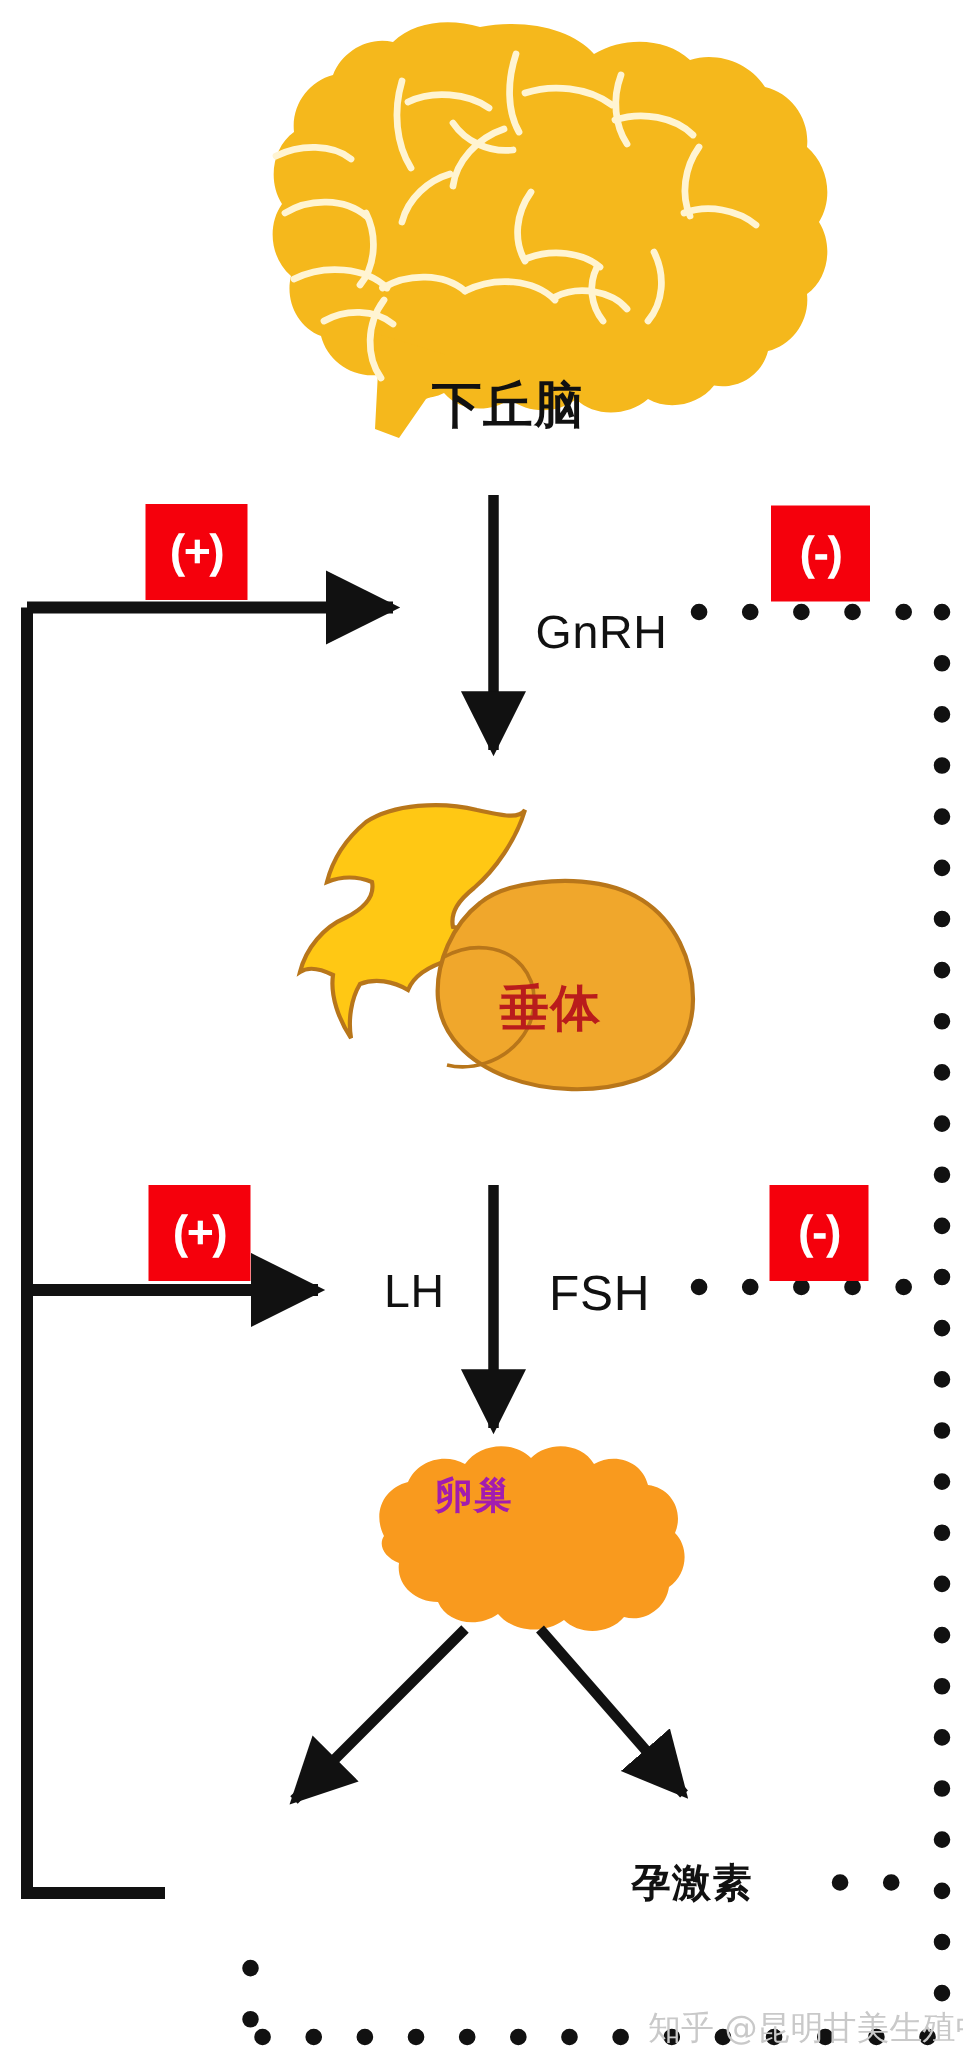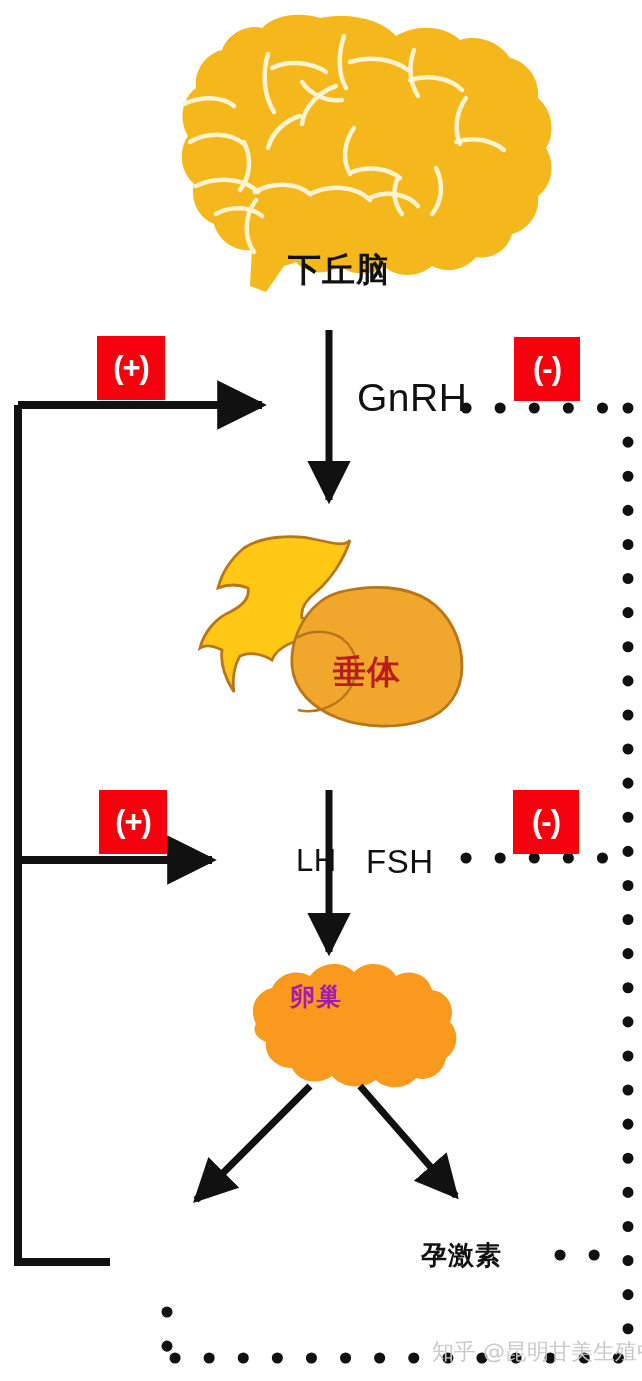--- a/index.html
+++ b/index.html
@@ -49,22 +49,22 @@
   }
   .txt-cn {
     font-family: "DejaVu Sans", "Liberation Sans", sans-serif;
     font-weight: bold;
   }
   .txt-en {
     font-family: "Liberation Sans", "DejaVu Sans", sans-serif;
     font-weight: normal;
   }
   .label-hypothalamus { left: 288px; top: 248px; font-size: 33px; letter-spacing: 1px; }
-  .label-gnrh   { left: 357px; top: 376px; font-size: 39px; letter-spacing: 0.5px; }
-  .label-lh     { left: 256px; top: 843px; font-size: 31px; letter-spacing: 0.5px; margin-left: 40px; }
+  .label-gnrh   { left: 357px; top: 404px; font-size: 31px; letter-spacing: 0.5px; }
+  .label-lh     { left: 256px; top: 843px; font-size: 31px; letter-spacing: 0.5px; }
   .label-fsh    { left: 366px; top: 843px; font-size: 33px; letter-spacing: 0.5px; }
   .label-pituitary { left: 333px; top: 650px; font-size: 33px; color: #b91c1c; letter-spacing: 1px; }
   .label-ovary     { left: 290px; top: 980px; font-size: 25px; color: #a21caf; letter-spacing: 1px; }
   .label-estrogen  { left: 110px; top: 1238px; font-size: 31px; letter-spacing: 1px; }
   .label-progesterone { left: 421px; top: 1238px; font-size: 26px; letter-spacing: 1px; }
 
   .watermark {
     position: absolute;
     left: 432px;
     top: 1337px;

